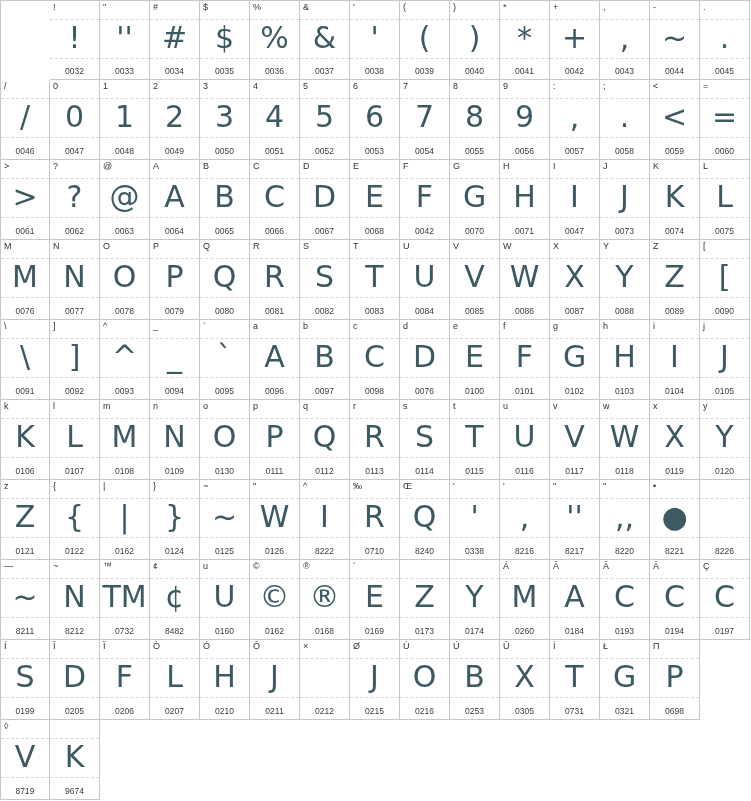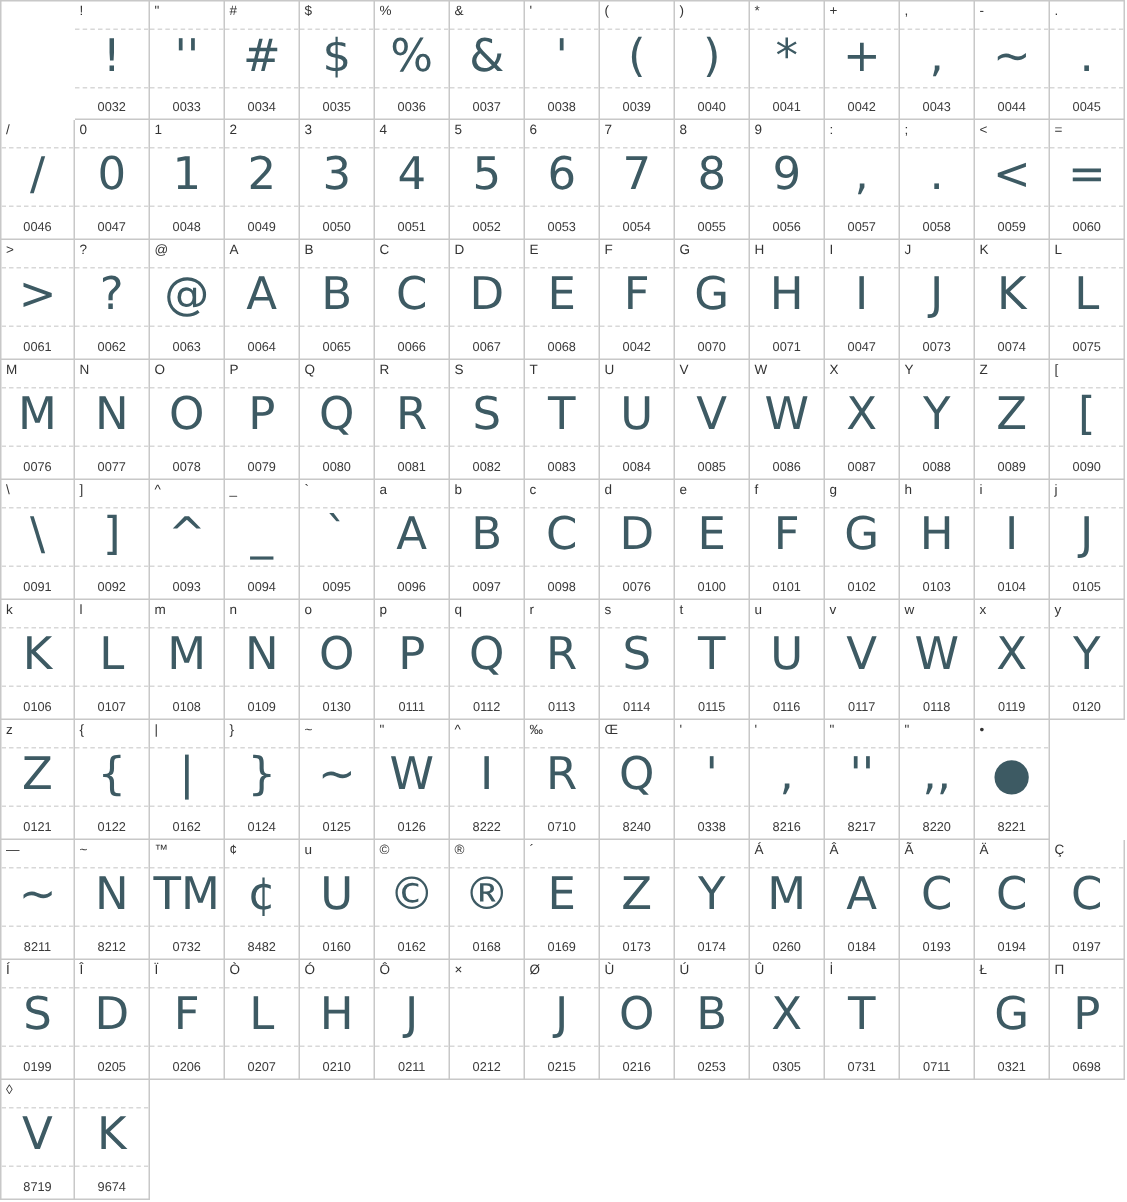--- a/index.html
+++ b/index.html
@@ -630,20 +630,25 @@
       <div class="cell">
         <div class="chr-small">"</div>
         <div class="glyph">,,</div>
         <div class="code">8220</div>
       </div>
       <div class="cell">
         <div class="chr-small">•</div>
         <div class="glyph">●</div>
         <div class="code">8221</div>
       </div>
+      <div class="cell">
+        <div class="chr-small"></div>
+        <div class="glyph"></div>
+        <div class="code">8226</div>
+      </div>
     </div>
     <div class="row">
       <div class="cell">
         <div class="chr-small">—</div>
         <div class="glyph">~</div>
         <div class="code">8211</div>
       </div>
       <div class="cell">
         <div class="chr-small">~</div>
         <div class="glyph">N</div>
@@ -770,25 +775,20 @@
         <div class="chr-small">Û</div>
         <div class="glyph">X</div>
         <div class="code">0305</div>
       </div>
       <div class="cell">
         <div class="chr-small">İ</div>
         <div class="glyph">T</div>
         <div class="code">0731</div>
       </div>
       <div class="cell">
-        <div class="chr-small"></div>
-        <div class="glyph"></div>
-        <div class="code">0711</div>
-      </div>
-      <div class="cell">
         <div class="chr-small">Ł</div>
         <div class="glyph">G</div>
         <div class="code">0321</div>
       </div>
       <div class="cell">
         <div class="chr-small">П</div>
         <div class="glyph">P</div>
         <div class="code">0698</div>
       </div>
     </div>

